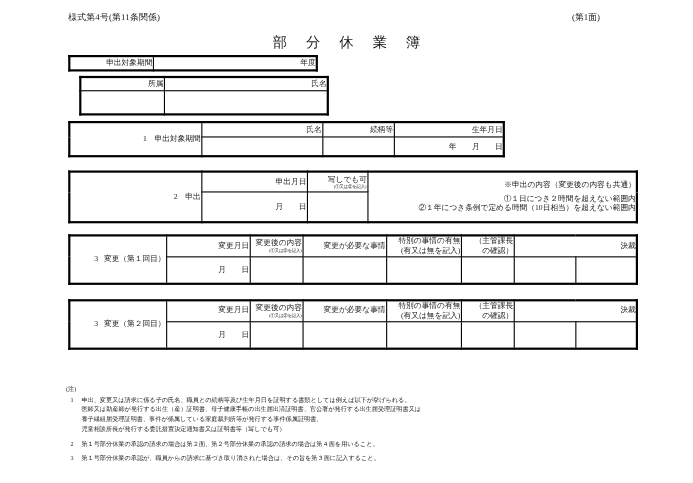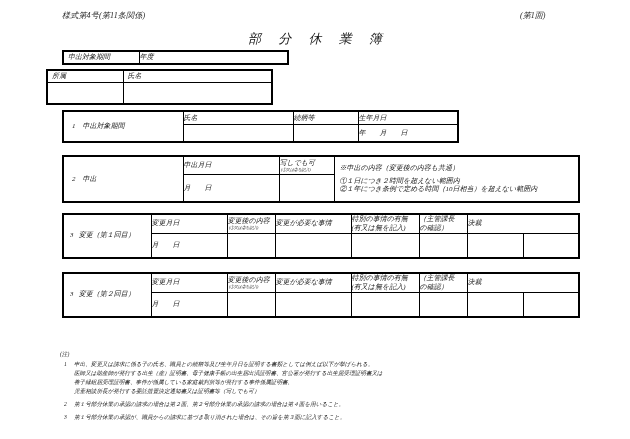--- a/index.html
+++ b/index.html
@@ -13,21 +13,20 @@
     font-family: "Liberation Serif", "DejaVu Serif", serif;
     color: #1a1a1a;
     position: relative;
     overflow: hidden;
   }
   .page {
     position: relative;
     width: 630px;
     height: 439px;
     box-sizing: border-box;
-    font-style: italic;
   }
 
   
   .hdr {
     position: absolute;
     top: 10px;
     left: 0;
     width: 630px;
     height: 14px;
   }
@@ -64,21 +63,21 @@
     position: absolute;
     border-collapse: collapse;
     background: #fff;
     table-layout: fixed;
   }
   table.f td {
     border: 1px solid #000;
     font-size: 7px;
     padding: 0;
     vertical-align: middle;
-    text-align: left;
+    text-align: right;
     line-height: 1.25;
   }
   table.f.outer {
     border: 2px solid #000;
   }
   .lbl-left {
     text-align: left;
     padding-left: 4px !important;
   }
   .tiny {
@@ -92,21 +91,21 @@
     text-align: center;
     padding-left: 5px !important;
     font-size: 7px;
     line-height: 1.5;
   }
   .note-cell .ln { display: block; white-space: nowrap; }
   .spaced { letter-spacing: 3px; }
 
   
   #tbl-period      { top: 50px;  left: 62px; }
-  #tbl-affil       { top: 69px;  left: 46px; }
+  #tbl-affil       { top: 69px;  left: 72px; }
   #tbl-child       { top: 110px; left: 62px; }
   #tbl-apply       { top: 155px; left: 62px; }
   #tbl-change1     { top: 213px; left: 62px; }
   #tbl-change2     { top: 272px; left: 62px; }
   #tbl-remarks     { top: 320px; left: 62px; }
 
   .dashed-split { border-left: 1px dashed #555 !important; }
 
   
   .notes {

